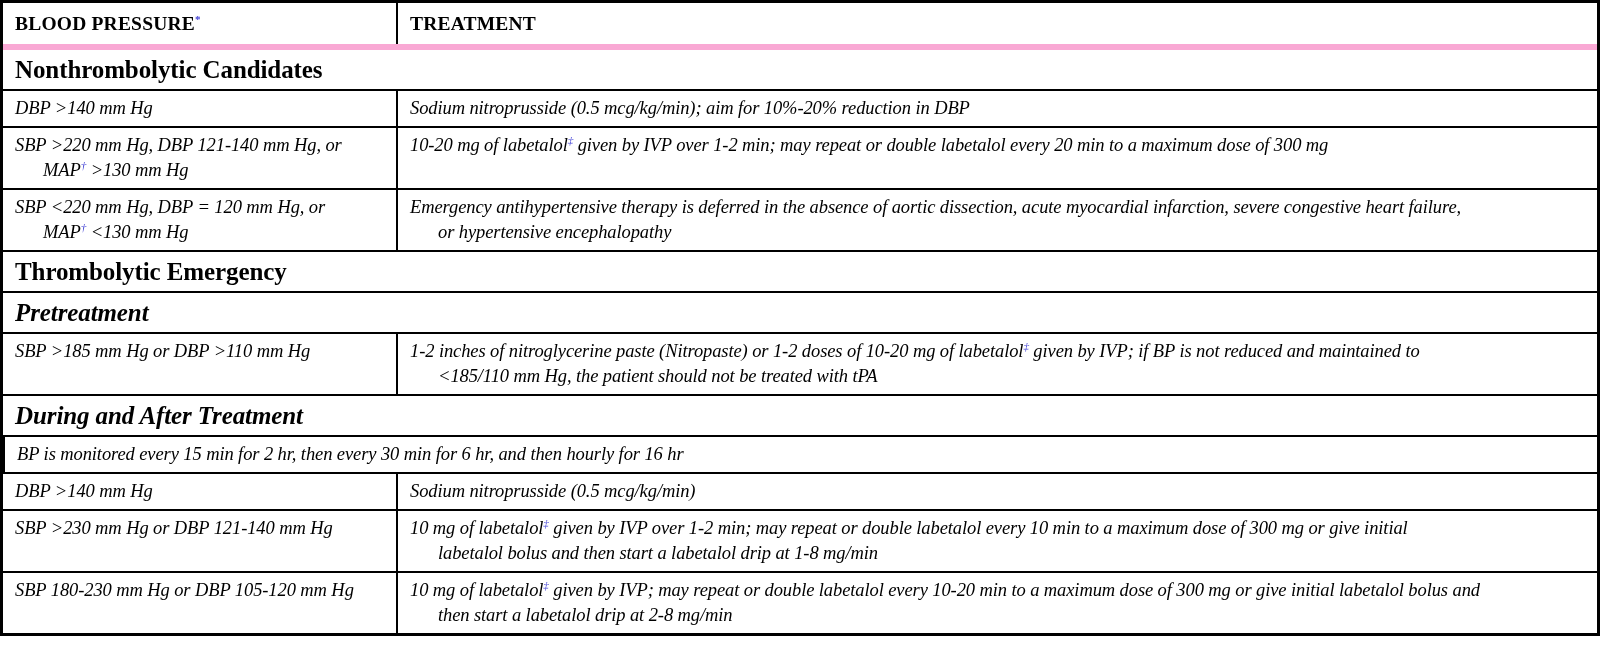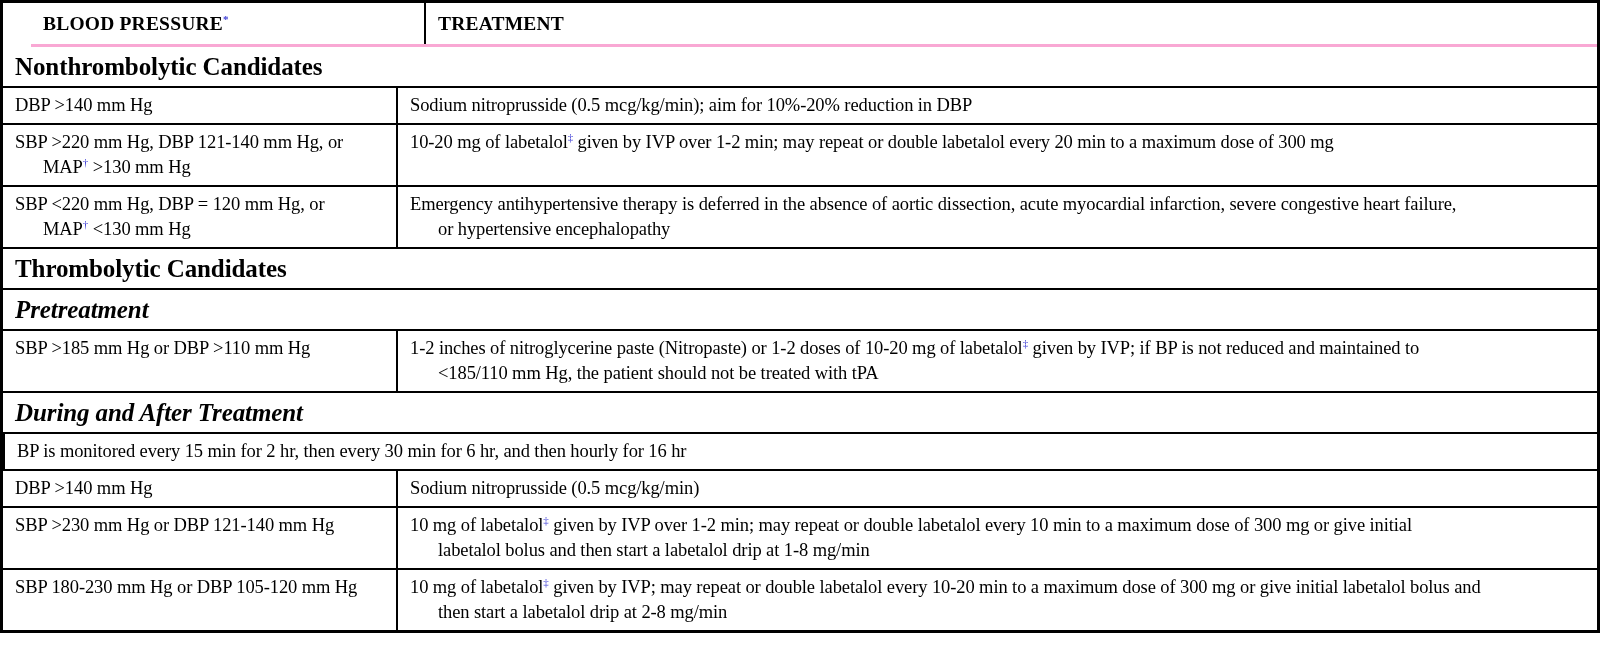--- a/index.html
+++ b/index.html
@@ -20,21 +20,21 @@
     box-sizing: border-box;
     border: 3px solid #000000;
     background: #ffffff;
   }
   .row {
     display: flex;
     align-items: stretch;
     border-bottom: 2px solid #000000;
   }
   .row:last-child { border-bottom: none; justify-content: flex-end; }
-  .row.header { border-bottom: 3px solid #f9a8d4; margin-left: 28px; }
+  .row.header { border-bottom: 6px solid #f9a8d4; }
   .cell {
     box-sizing: border-box;
     font-size: 18.5px;
     line-height: 25px;
     letter-spacing: -0.1px;
   }
   .cell-left {
     flex: 0 0 393px;
     width: 393px;
     padding: 5px 8px 5px 12px;
@@ -51,21 +51,21 @@
     padding-top: 8px;
     padding-bottom: 8px;
   }
   .section-cell {
     flex: 1 1 auto;
     padding: 7px 12px;
     font-weight: bold;
     font-size: 25px;
   }
   .row.italic .section-cell { font-style: italic; }
-  .line { white-space: nowrap; }
+  .line { white-space: nowrap; font-style: italic; }
   .line.cont { padding-left: 28px; }
   sup.fnmark {
     color: #3a3ad4;
     font-size: 11px;
     line-height: 0;
   }
 </style>
 </head>
 <body>
 
@@ -98,21 +98,21 @@
       <div class="cell cell-left">
         <div class="line">SBP &lt;220 mm Hg, DBP = 120 mm Hg, or</div>
         <div class="line cont">MAP<sup class="fnmark">†</sup> &lt;130 mm Hg</div>
       </div>
       <div class="cell cell-right">
         <div class="line">Emergency antihypertensive therapy is deferred in the absence of aortic dissection, acute myocardial infarction, severe congestive heart failure,</div>
         <div class="line cont">or hypertensive encephalopathy</div>
       </div>
     </div>
     <div class="row section">
-      <div class="cell section-cell">Thrombolytic Candidates</div>
+      <div class="cell section-cell">Thrombolytic Emergency</div>
     </div>
     <div class="row section italic">
       <div class="cell section-cell">Pretreatment</div>
     </div>
     <div class="row body">
       <div class="cell cell-left">
         <div class="line">SBP &gt;185 mm Hg or DBP &gt;110 mm Hg</div>
       </div>
       <div class="cell cell-right">
         <div class="line">1-2 inches of nitroglycerine paste (Nitropaste) or 1-2 doses of 10-20 mg of labetalol<sup class="fnmark">‡</sup> given by IVP; if BP is not reduced and maintained to</div>

